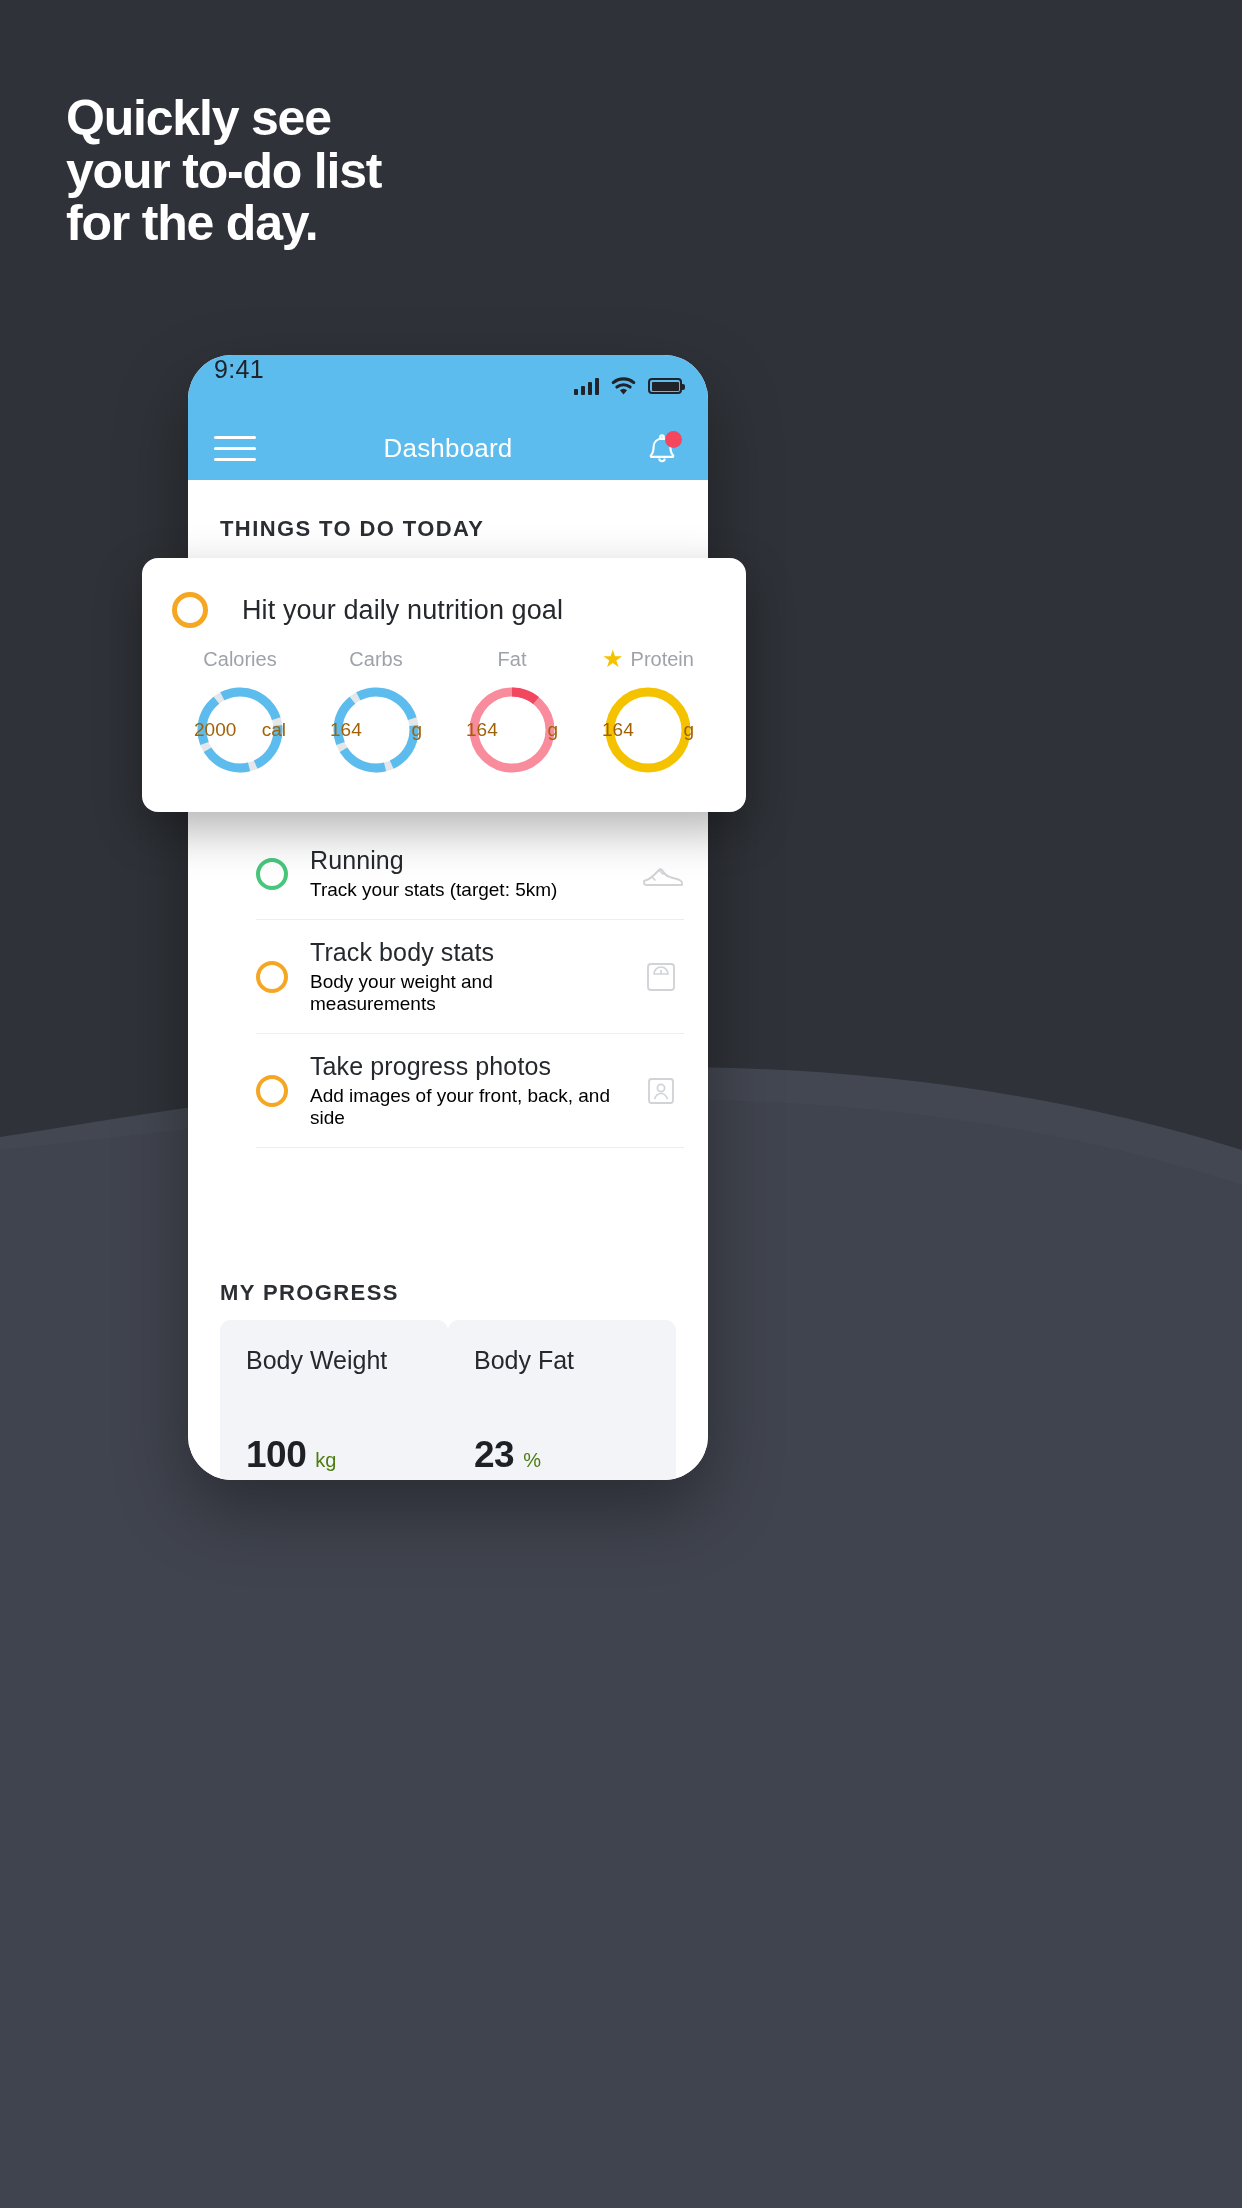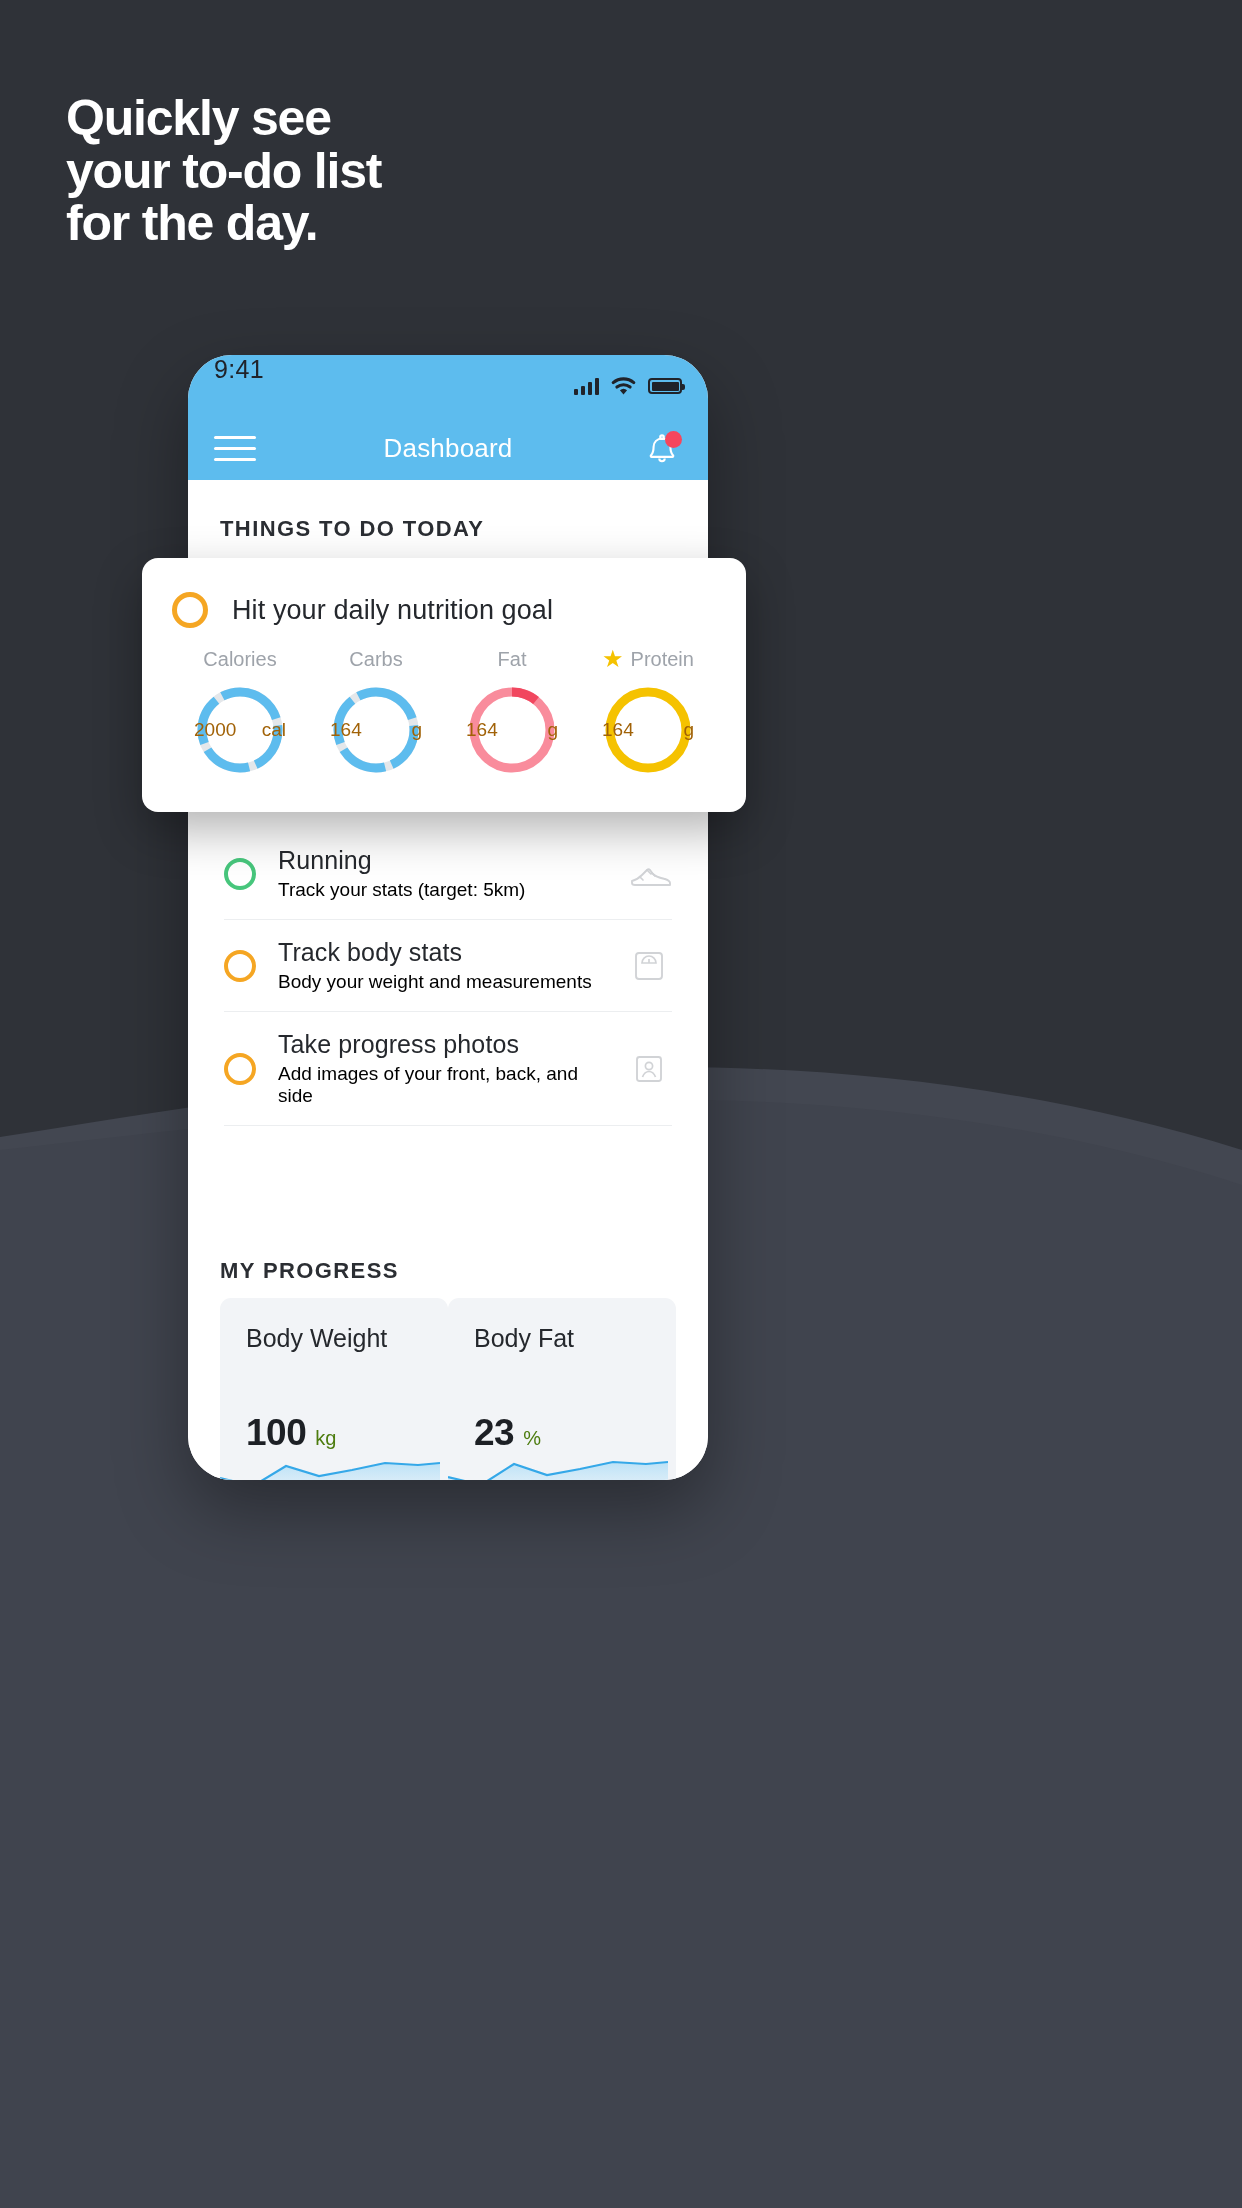--- a/index.html
+++ b/index.html
@@ -92,21 +92,21 @@
   }
 
   .screen-body { background:#fff; height:1059px; position:relative; }
 
   .sect-title {
     font-size:22px; font-weight:bold; color:#2b2e33;
     letter-spacing:1.4px; padding:36px 32px 0 32px;
   }
 
   
-  .todo-list { padding:0 36px; margin-top:14px; }
+  .todo-list { padding:0 24px; margin-top:14px;margin-left:44px; }
   .todo-row {
     display:flex; align-items:center;
     padding:18px 0 18px 0;
     border-bottom:1px solid #eceef0;
     gap:22px;
   }
   .ring {
     width:32px; height:32px; border-radius:50%;
     border:4px solid #f5a623; flex:none;
   }
@@ -142,21 +142,21 @@
   .nutri-card {
     position:absolute;
     left:142px; top:558px;
     width:604px; height:254px;
     background:#ffffff;
     border-radius:16px;
     box-shadow:0 18px 48px rgba(0,0,0,.30);
     z-index:20;
     padding:34px 30px 0 30px;
   }
-  .nutri-head { display:flex; align-items:center; gap:24px; }
+  .nutri-head { display:flex; align-items:center; gap:34px; }
   .nutri-head .ring { width:36px; height:36px; border-width:5px; }
   .nutri-head-label { font-size:27px; color:#25282d; letter-spacing:.1px; }
 
   .macros { display:flex; margin-top:18px; }
   .macro { flex:1; display:flex; flex-direction:column; align-items:center; }
   .macro-label {
     font-size:20px; color:#9ea3aa; display:flex; align-items:center; gap:7px;
     height:26px;
   }
   .star { color:#f5c200; font-size:24px; line-height:1; }

